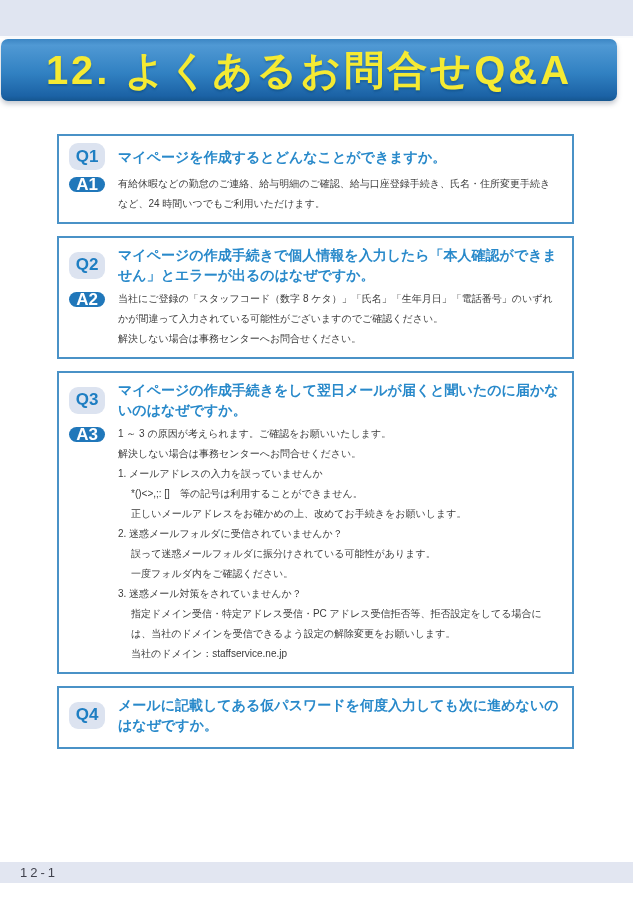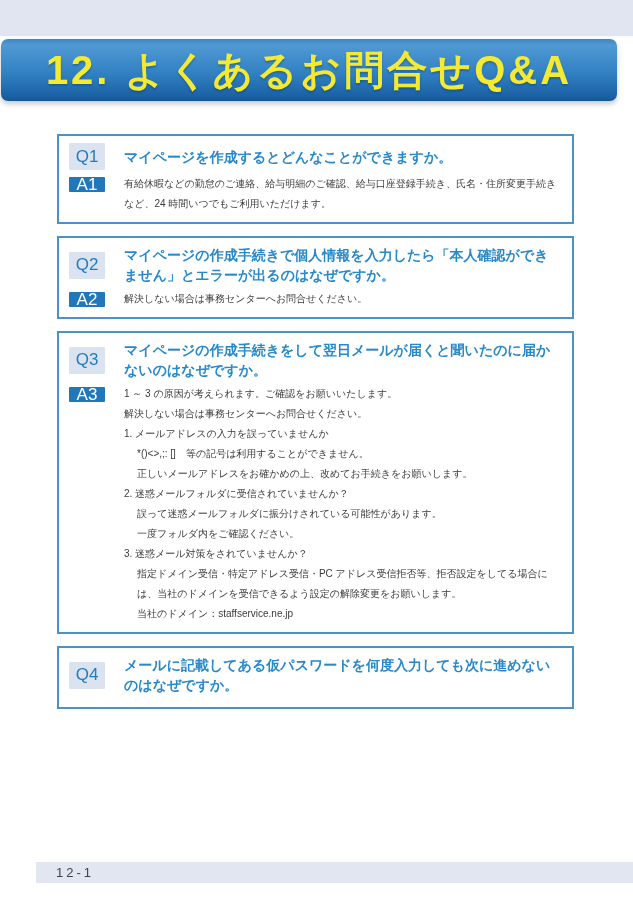--- a/index.html
+++ b/index.html
@@ -40,24 +40,24 @@
     padding: 7px 12px 8px 10px;
     margin-bottom: 12px;
   }
   .row { display: flex; }
   .q-row { align-items: center; margin-bottom: 4px; }
   .a-row { align-items: flex-start; }
   .badge {
     flex: 0 0 36px;
     height: 27px;
     display: flex; align-items: center; justify-content: center;
-    font-weight: normal;
+    font-weight: bold;
     font-size: 17px;
-    margin-right: 19px;
-    border-radius: 1px;
+    margin-right: 13px;
+    border-radius: 9px;
   }
   .q-badge { background: #dce3f0; color: #1e7ec2; }
   .a-badge { background: #2077ba; color: #ffffff; height: 15px; margin-top: 3px; }
   .q-text {
     color: #2889ca;
     font-weight: bold;
     font-size: 14px;
     line-height: 20px;
     margin: 0;
   }
@@ -67,21 +67,20 @@
   .footer-band {
     position: absolute;
     left: 0; right: 0; top: 862px;
     height: 21px;
     background: #e2e6f1;
     display: flex; align-items: center;
     padding-left: 20px;
     font-size: 13px;
     color: #40424d;
     letter-spacing: 3px;
-    margin-left: 36px;
   }
 </style>
 </head>
 <body>
 
 <div class="top-band"></div>
 
 <header class="banner">
   <span class="banner-title">12. よくあるお問合せQ&amp;A</span>
 </header>
@@ -102,20 +101,21 @@
   </section>
 
   <section class="qa-box">
     <div class="row q-row">
       <span class="badge q-badge">Q2</span>
       <p class="q-text">マイページの作成手続きで個人情報を入力したら「本人確認ができません」とエラーが出るのはなぜですか。</p>
     </div>
     <div class="row a-row">
       <span class="badge a-badge">A2</span>
       <div class="a-text">
+        <p>当社にご登録の「スタッフコード（数字 8 ケタ）」「氏名」「生年月日」「電話番号」のいずれかが間違って入力されている可能性がございますのでご確認ください。</p>
         <p>解決しない場合は事務センターへお問合せください。</p>
       </div>
     </div>
   </section>
 
   <section class="qa-box">
     <div class="row q-row">
       <span class="badge q-badge">Q3</span>
       <p class="q-text">マイページの作成手続きをして翌日メールが届くと聞いたのに届かないのはなぜですか。</p>
     </div>

